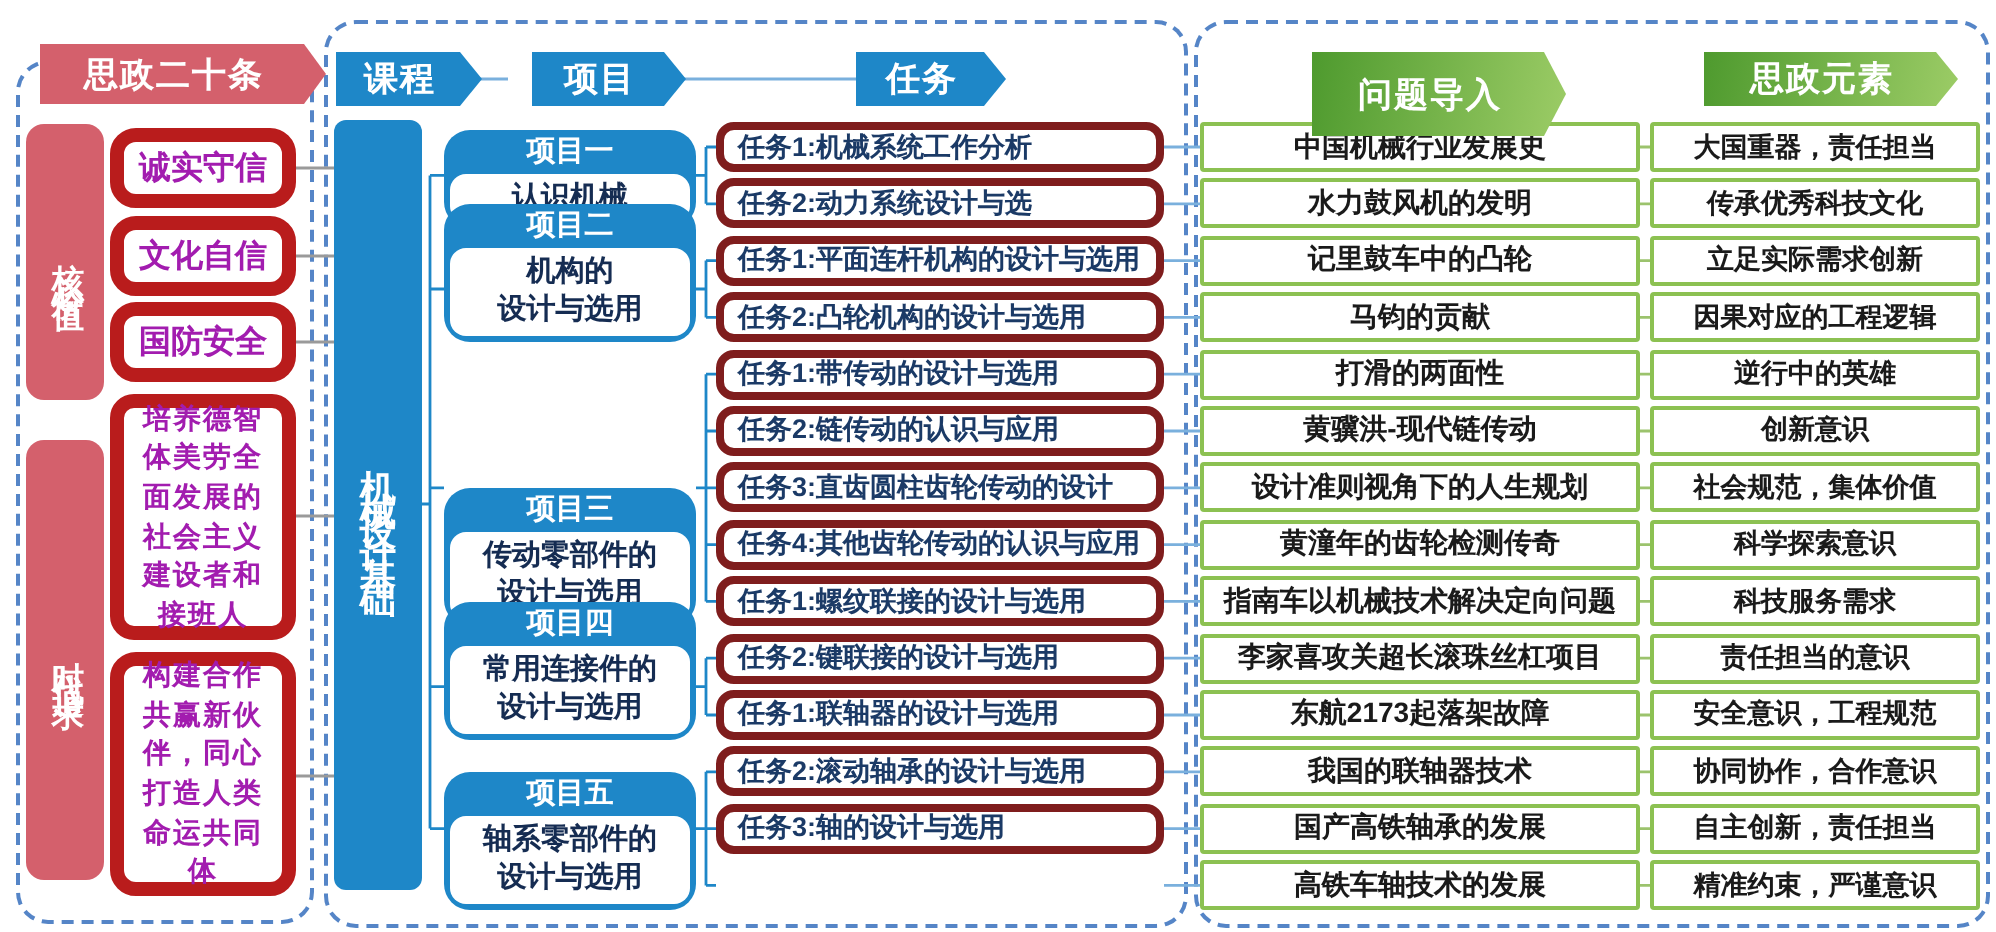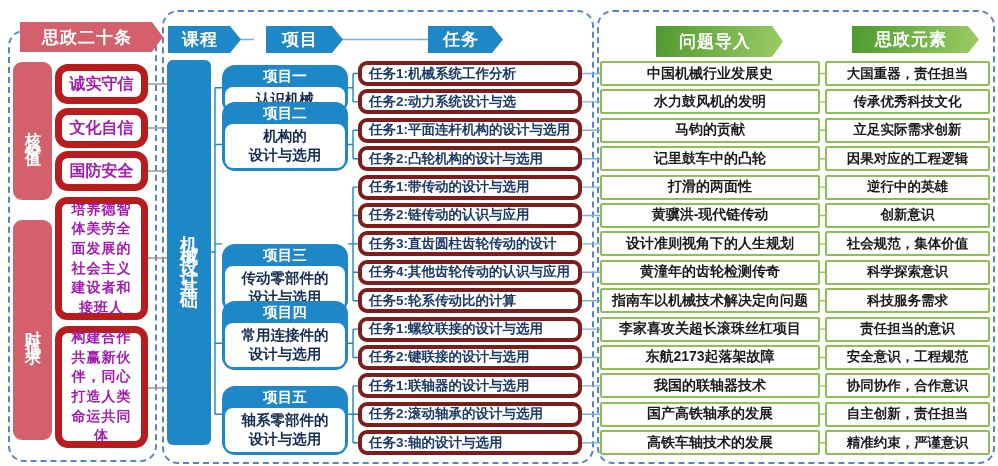--- a/index.html
+++ b/index.html
@@ -73,21 +73,21 @@
       M348 343.3H353 M353 329.1V357.5 M353 329.1H358 M353 357.5H358
       M348 414.3H353 M353 385.9V442.7 M353 385.9H358 M353 414.3H358 M353 442.7H358"></path>
     <path class="w w-bluelight" d="M582 73.5H600 M582 101.9H600 M582 130.3H600 M582 158.7H600 M582 187.1H600 M582 215.5H600 M582 243.9H600 M582 272.3H600 M582 300.7H600 M582 329.1H600 M582 357.5H600 M582 385.9H600 M582 414.3H600 M582 442.7H600"></path>
     <path class="w w-green" d="M820 73.5H825 M820 101.9H825 M820 130.3H825 M820 158.7H825 M820 187.1H825 M820 215.5H825 M820 243.9H825 M820 272.3H825 M820 300.7H825 M820 329.1H825 M820 357.5H825 M820 385.9H825 M820 414.3H825 M820 442.7H825"></path>
   </svg>
 
   <div class="pennant pn-red" style="left:20px;top:22px;width:134px;height:30px;font-size:17px;">思政二十条</div>
   <div class="pennant pn-blue" style="left:168px;top:26px;width:64px;height:27px;">课程</div>
   <div class="pennant pn-blue" style="left:266px;top:26px;width:68px;height:27px;">项目</div>
   <div class="pennant pn-blue" style="left:428px;top:26px;width:66px;height:27px;">任务</div>
-  <div class="pennant pn-green" style="left:656px;top:26px;width:118px;height:31px;">问题导入</div>
+  <div class="pennant pn-green" style="left:656px;top:26px;width:118px;height:42px;">问题导入</div>
   <div class="pennant pn-green" style="left:852px;top:26px;width:118px;height:27px;">思政元素</div>
 
   <div class="vbar" style="left:13px;top:62px;width:39px;height:138px;">核心价值</div>
   <div class="vbar" style="left:13px;top:220px;width:39px;height:220px;">时代追求</div>
 
   <div class="red-item" style="top:64px;height:40px;">诚实守信</div>
   <div class="red-item" style="top:108px;height:40px;">文化自信</div>
   <div class="red-item" style="top:151px;height:40px;">国防安全</div>
   <div class="red-item small preline" style="top:197px;height:123px;border-radius:12px;">培养德智
 体美劳全
@@ -143,33 +143,32 @@
 
   <div class="col tasks-col">
     <div class="task">任务1:机械系统工作分析</div>
     <div class="task">任务2:动力系统设计与选</div>
     <div class="task">任务1:平面连杆机构的设计与选用</div>
     <div class="task">任务2:凸轮机构的设计与选用</div>
     <div class="task">任务1:带传动的设计与选用</div>
     <div class="task">任务2:链传动的认识与应用</div>
     <div class="task">任务3:直齿圆柱齿轮传动的设计</div>
     <div class="task">任务4:其他齿轮传动的认识与应用</div>
-    <div class="task">任务5:轮系传动比的计算</div>
     <div class="task">任务1:螺纹联接的设计与选用</div>
     <div class="task">任务2:键联接的设计与选用</div>
     <div class="task">任务1:联轴器的设计与选用</div>
     <div class="task">任务2:滚动轴承的设计与选用</div>
     <div class="task">任务3:轴的设计与选用</div>
   </div>
 
   <div class="col q-col">
     <div class="gbox">中国机械行业发展史</div>
     <div class="gbox">水力鼓风机的发明</div>
+    <div class="gbox">记里鼓车中的凸轮</div>
     <div class="gbox">马钧的贡献</div>
-    <div class="gbox">记里鼓车中的凸轮</div>
     <div class="gbox">打滑的两面性</div>
     <div class="gbox">黄骥洪-现代链传动</div>
     <div class="gbox">设计准则视角下的人生规划</div>
     <div class="gbox">黄潼年的齿轮检测传奇</div>
     <div class="gbox">指南车以机械技术解决定向问题</div>
     <div class="gbox">李家喜攻关超长滚珠丝杠项目</div>
     <div class="gbox">东航2173起落架故障</div>
     <div class="gbox">我国的联轴器技术</div>
     <div class="gbox">国产高铁轴承的发展</div>
     <div class="gbox">高铁车轴技术的发展</div>

